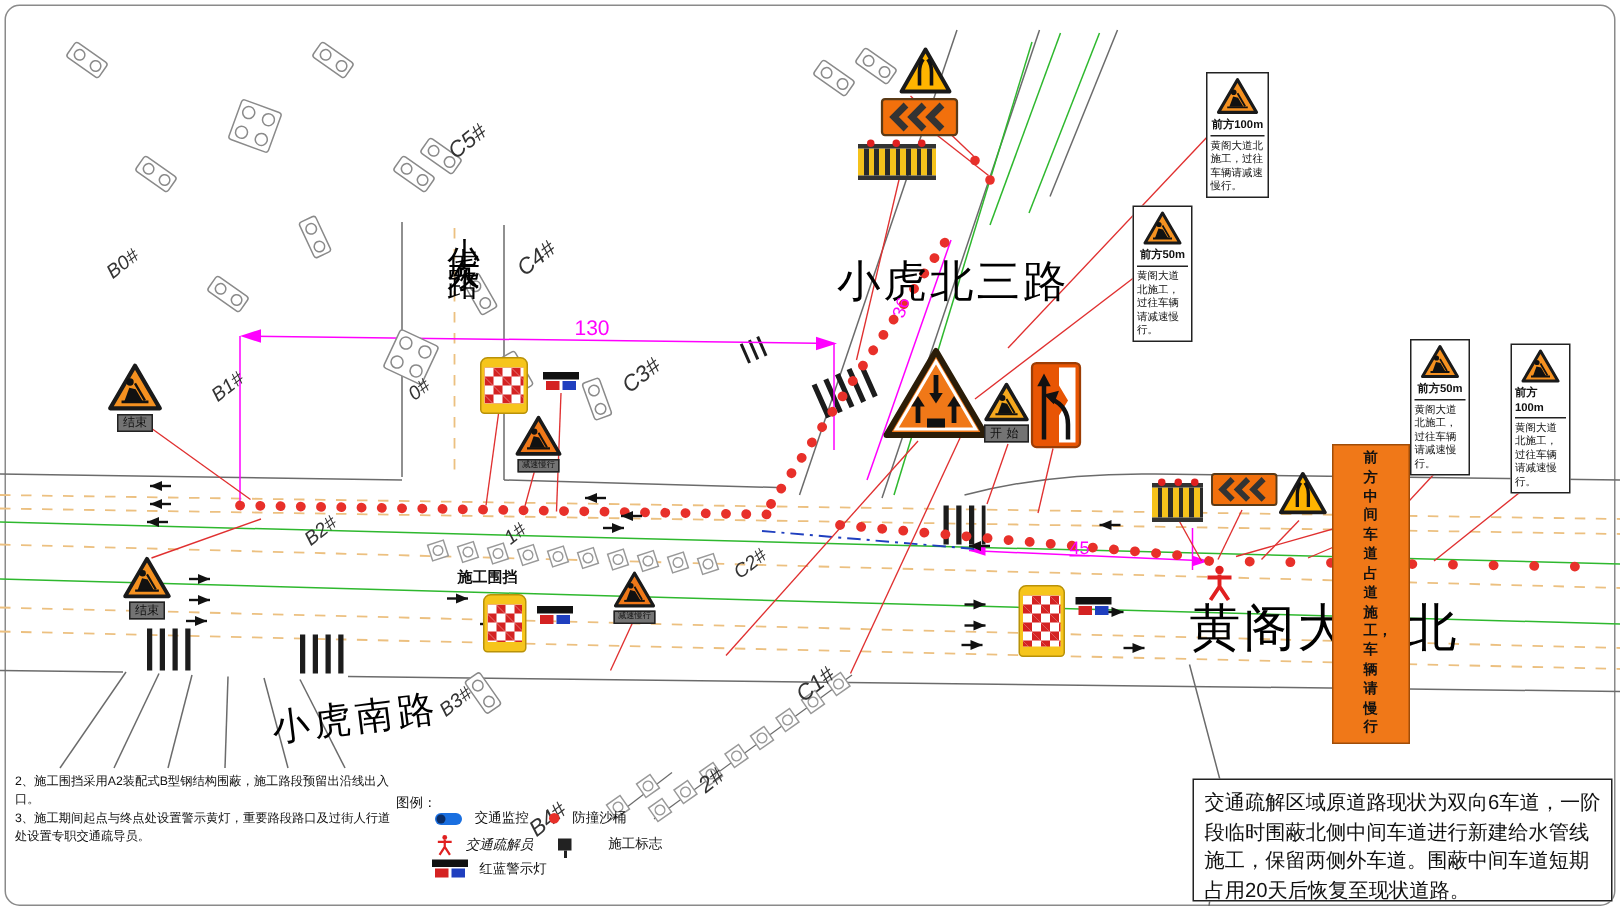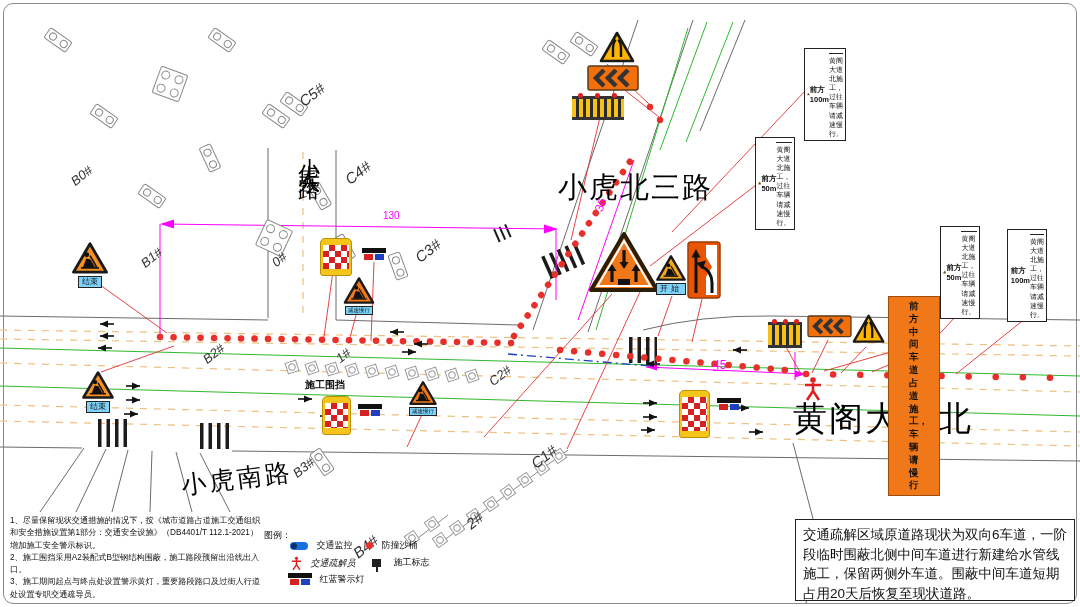--- a/index.html
+++ b/index.html
@@ -4,26 +4,26 @@
 <style>
   html,body{margin:0;padding:0;background:#fff;}
   .canvas{position:relative;width:1080px;height:607px;background:#fff;overflow:hidden;
           font-family:"Liberation Sans",sans-serif;color:#111;}
   .frame{position:absolute;inset:3px;border:1.5px solid #8a8a8a;border-radius:10px;pointer-events:none;}
   svg.layer{position:absolute;left:0;top:0;z-index:1;}
   .ov{position:absolute;z-index:2;}
   .roadname{color:#000;white-space:nowrap;}
   .vert{writing-mode:vertical-rl;text-orientation:upright;}
   .mk{position:absolute;z-index:2;font-size:13px;font-style:italic;color:#333;transform:rotate(-38deg);white-space:nowrap;}
-  .dim{position:absolute;z-index:3;color:#ff00ff;font-size:10px;white-space:nowrap;}
-  .board{position:absolute;z-index:3;background:#fff;border:1.6px solid #222;display:flex;flex-direction:row;align-items:center;padding:2px 2px;box-sizing:border-box;}
+  .dim{position:absolute;z-index:3;color:#ff00ff;font-size:14px;white-space:nowrap;}
+  .board{position:absolute;z-index:3;background:#fff;border:1.6px solid #222;display:flex;flex-direction:column;align-items:center;padding:2px 2px;box-sizing:border-box;}
   .board .dist{font-size:7.5px;font-weight:bold;margin-top:1px;}
   .board .btxt{border-top:1.4px solid #222;margin-top:2px;padding-top:2px;font-size:7px;line-height:1.3;text-align:left;}
   .trisign{position:absolute;z-index:3;display:flex;flex-direction:column;align-items:center;}
-  .lbl{background:#7dd3fc;border:1.2px solid #222;font-size:8px;line-height:1.3;padding:0 3px;white-space:nowrap;margin-top:1px;text-align:center;}
+  .lbl{background:#737373;border:1.2px solid #222;font-size:8px;line-height:1.3;padding:0 3px;white-space:nowrap;margin-top:1px;text-align:center;}
   .lbl.tiny{font-size:5.5px;padding:0 2px;}
   .orange-sign{position:absolute;z-index:3;background:#f07818;border:1.5px solid #a04d08;color:#111;
                font-weight:bold;font-size:9.5px;line-height:1.35;padding:3px 20px;box-sizing:border-box;text-align:justify;}
   .barrier{position:absolute;z-index:3;border-top:3px solid #333;border-bottom:3px solid #333;
            background:repeating-linear-gradient(90deg,#f5c21b 0 4px,#2a2a2a 4px 7px);}
   .barrier i{position:absolute;top:-6px;width:5px;height:5px;border-radius:50%;background:#e02020;}
   .barrel{position:absolute;z-index:3;background:#f6c51c;border-radius:5px 5px 3px 3px;border:1px solid #b99208;}
   .barrel i{position:absolute;left:2px;right:2px;top:6px;bottom:6px;display:block;
     background-image:linear-gradient(45deg,#d42222 25%,transparent 25%,transparent 75%,#d42222 75%),
                      linear-gradient(45deg,#d42222 25%,#fff 25%,#fff 75%,#d42222 75%);
@@ -447,21 +447,20 @@
       <span class="r"></span>
       <span class="b"></span>
     </div>
   <div class="rb-light" style="left:717px;top:398px;">
     <span class="bar"></span>
       <span class="r"></span>
       <span class="b"></span>
     </div>
 
   <div class="notes">
-    <div class="nline">1、尽量保留现状交通措施的情况下，按《城市道路占道施工交通组织和安全措施设置第1部分：交通安全设施》（DB4401/T 112.1-2021）增加施工安全警示标识。</div>
     <div class="nline">2、施工围挡采用A2装配式B型钢结构围蔽，施工路段预留出沿线出入口。</div>
     <div class="nline">3、施工期间起点与终点处设置警示黄灯，重要路段路口及过街人行道处设置专职交通疏导员。</div>
 
   </div>
 
   <div class="legend">
     <div class="leg-title">图例：</div>
     <div class="leg-item" style="left:26px;top:10px;">
       <span class="cam"></span>
       <span style="margin-left:6px;">交通监控</span>
@@ -472,21 +471,21 @@
     </div>
     <div class="leg-item" style="left:26px;top:27px;font-style:italic;">
       <svg width="13" height="15" viewBox="0 0 22 26" style="vertical-align:middle;">
         <circle cx="11" cy="4" r="2.8" fill="#e02020"></circle>
         <path d="M11 7 V15 M3 9 H19 M11 15 L5 24 M11 15 L17 24" stroke="#e02020" stroke-width="2.6" fill="none"></path>
       </svg>
       <span style="margin-left:5px;">交通疏解员</span>
     </div>
     <div class="leg-item" style="left:108px;top:27px;">
       <span class="sgn"></span>
-      <span style="margin-left:10px;">施工标志</span>
+      <span style="margin-left:22px;">施工标志</span>
     </div>
     <div class="leg-item" style="left:24px;top:44px;">
       <span style="display:inline-block;position:relative;width:24px;height:13px;vertical-align:middle;">
         <span style="position:absolute;left:0;top:0;width:24px;height:4.5px;background:#111;"></span>
         <span style="position:absolute;left:2px;top:6px;width:9px;height:6px;background:#d42222;"></span>
         <span style="position:absolute;left:13px;top:6px;width:9px;height:6px;background:#1f3fbf;"></span>
       </span>
       <span style="margin-left:5px;">红蓝警示灯</span>
     </div>
   </div>

